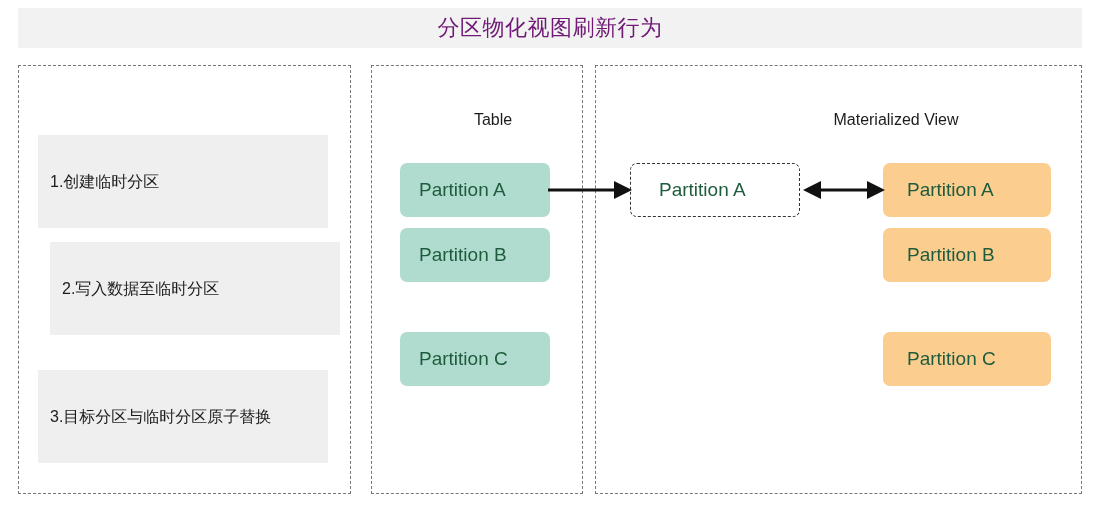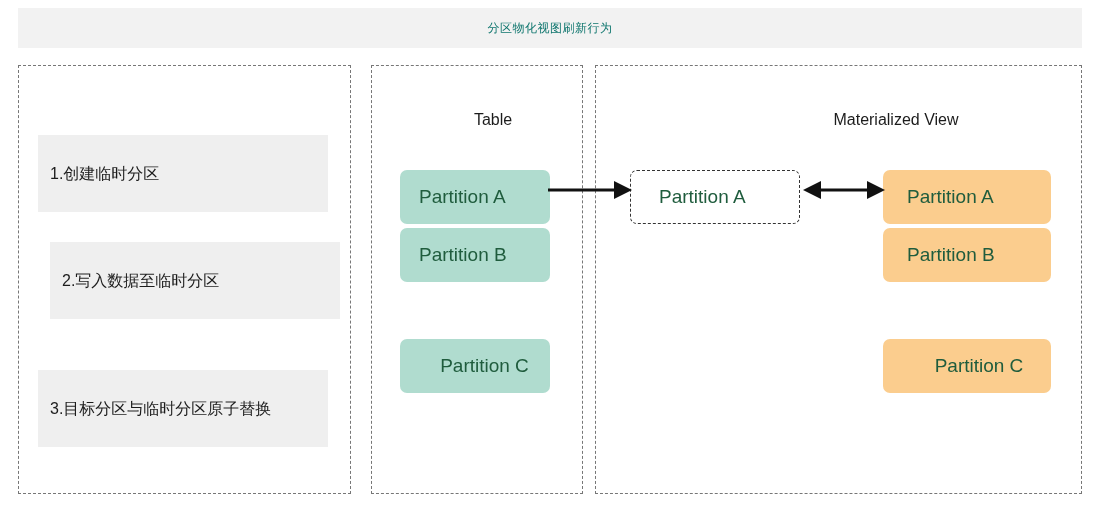--- a/index.html
+++ b/index.html
@@ -21,43 +21,43 @@
     left: 18px;
     top: 8px;
     width: 1064px;
     height: 40px;
     background: #f2f2f2;
     display: flex;
     align-items: center;
     justify-content: center;
   }
   #title-bar .title-text {
-    font-size: 12px;
-    color: #0f766e;
+    font-size: 22px;
+    color: #701a75;
     letter-spacing: 0.5px;
     font-weight: 400;
   }
 
   
   .panel {
     position: absolute;
     border: 1.6px dashed #777777;
     background: transparent;
     box-sizing: border-box;
   }
   #panel-steps   { left: 18px;  top: 65px; width: 333px; height: 429px; }
   #panel-table   { left: 371px; top: 65px; width: 212px; height: 429px; }
   #panel-mv      { left: 595px; top: 65px; width: 487px; height: 429px; }
 
   
   .step-box {
     position: absolute;
     left: 38px;
     width: 290px;
-    height: 77px;
+    height: 93px;
     background: #efefef;
     display: flex;
     align-items: center;
     box-sizing: border-box;
     padding-left: 12px;
   }
   .step-box .step-text {
     font-size: 16px;
     color: #1c1c1c;
     line-height: 1.2;
@@ -92,23 +92,23 @@
   }
   .chip-green  { background: #b0dccf; left: 400px; width: 150px; }
   .chip-orange { background: #fbcd8e; left: 883px; width: 168px; padding-left: 24px; }
   .chip-dashed {
     background: #ffffff;
     border: 1.8px dashed #333333;
     left: 630px;
     width: 170px;
     padding-left: 28px;
   }
-  .row-a { top: 170px; }
+  .row-a { top: 163px; }
   .row-b { top: 228px; }
-  .row-c { top: 339px; justify-content: center; }
+  .row-c { top: 332px; }
 
   
   .connector { position: absolute; }
   #arrow-table-to-temp { left: 548px; top: 176px; width: 86px; height: 28px; }
   #arrow-temp-to-mv    { left: 801px; top: 176px; width: 86px; height: 28px; }
 </style>
 </head>
 <body>
 
 <div id="title-bar">

